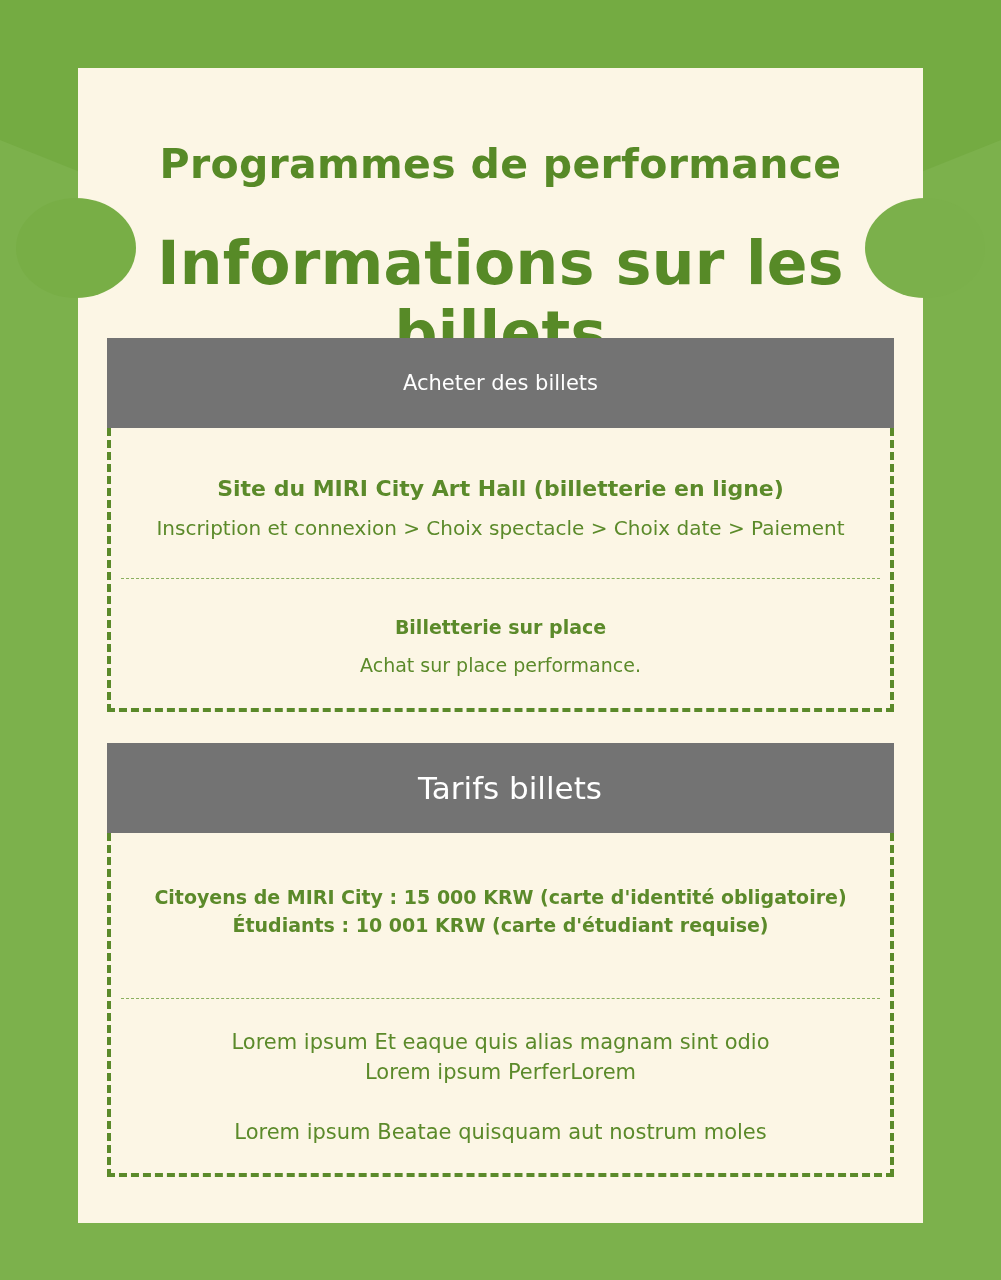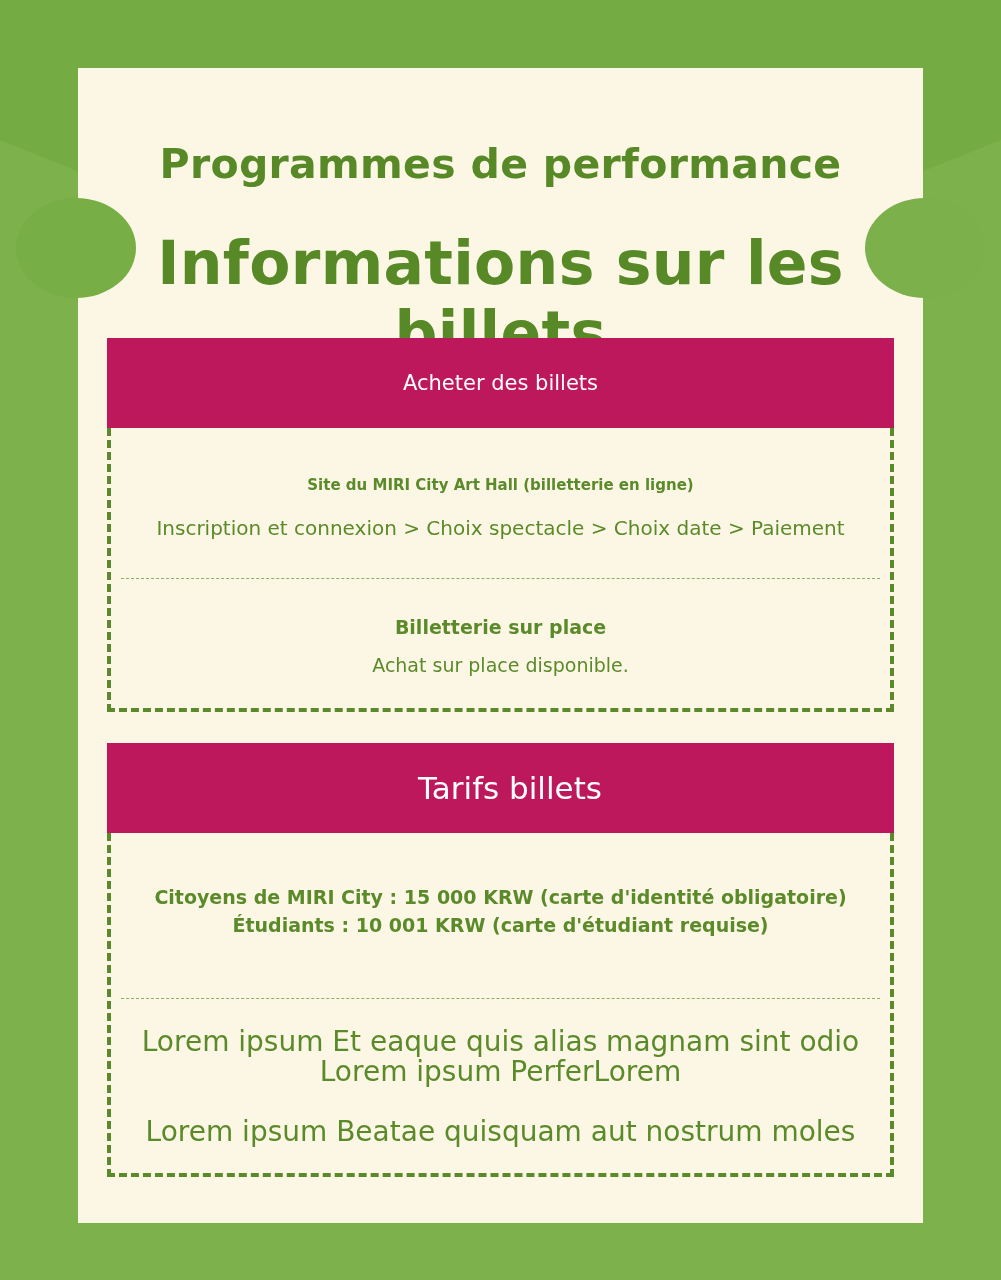--- a/index.html
+++ b/index.html
@@ -28,21 +28,21 @@
     color:#578a27; font-weight:bold; font-size:41px; letter-spacing:0.3px;
   }
   .title2 {
     position:absolute; left:0; width:845px; top:160px; text-align:center;
     color:#578a27; font-weight:bold; font-size:60px; letter-spacing:0.3px;
   }
   .section {
     position:absolute; left:29px; width:787px;
   }
   .sec-head {
-    background:#be185d; color:#fff; text-align:left;
+    background:#737373; color:#fff; text-align:left;
     height:90px; display:flex; align-items:center; justify-content:center;
   }
   .sec-body {
     border-left:4px dashed #5b8a2a; border-right:4px dashed #5b8a2a; border-bottom:4px dashed #5b8a2a;
     margin:0 0 0 0;
     padding:0 8px;
   }
   .row { text-align:center; color:#5b8a2a; }
   .divider { border-top:1px dashed #8ab060; margin:0 2px; }
   .bold { font-weight:bold; }
@@ -56,43 +56,43 @@
   <div class="notch left"></div>
   <div class="notch right"></div>
 
   <div class="title1">Programmes de performance</div>
   <div class="title2">Informations sur les billets</div>
 
   <div class="section" style="top:270px;">
     <div class="sec-head" style="font-size:21px;">Acheter des billets</div>
     <div class="sec-body" style="height:280px;">
       <div style="height:150px; position:relative;">
-        <div class="row bold" style="position:absolute; left:0; right:0; top:48px; font-size:15px;">Site du MIRI City Art Hall (billetterie en ligne)</div>
+        <div class="row bold" style="position:absolute; left:0; right:0; top:48px; font-size:22px;">Site du MIRI City Art Hall (billetterie en ligne)</div>
         <div class="row" style="position:absolute; left:0; right:0; top:88px; font-size:20px;">Inscription et connexion &gt; Choix spectacle &gt; Choix date &gt; Paiement</div>
       </div>
       <div class="divider"></div>
       <div style="height:128px; position:relative;">
         <div class="row bold" style="position:absolute; left:0; right:0; top:37px; font-size:19px;">Billetterie sur place</div>
-        <div class="row" style="position:absolute; left:0; right:0; top:75px; font-size:19px;">Achat sur place disponible.</div>
+        <div class="row" style="position:absolute; left:0; right:0; top:75px; font-size:19px;">Achat sur place performance.</div>
       </div>
     </div>
   </div>
 
   <div class="section" style="top:675px;">
     <div class="sec-head" style="font-size:31px;padding-left:19px;">Tarifs billets</div>
     <div class="sec-body" style="height:340px;">
       <div style="height:165px; position:relative;">
         <div class="row bold" style="position:absolute; left:0; right:0; top:50px; font-size:19px; line-height:28px;">
           <div>Citoyens de MIRI City : 15 000 KRW (carte d'identité obligatoire)</div>
           <div>Étudiants : 10 001 KRW (carte d'étudiant requise)</div>
         </div>
       </div>
       <div class="divider"></div>
       <div style="height:170px; position:relative;">
-        <div class="row" style="position:absolute; left:0; right:0; top:28px; font-size:28px; line-height:30px;">
+        <div class="row" style="position:absolute; left:0; right:0; top:28px; font-size:21px; line-height:30px;">
           <div>Lorem ipsum Et eaque quis alias magnam sint odio</div>
           <div>Lorem ipsum PerferLorem</div>
           <div style="height:30px;"></div>
           <div>Lorem ipsum Beatae quisquam aut nostrum moles</div>
         </div>
       </div>
     </div>
   </div>
 </div>
 

